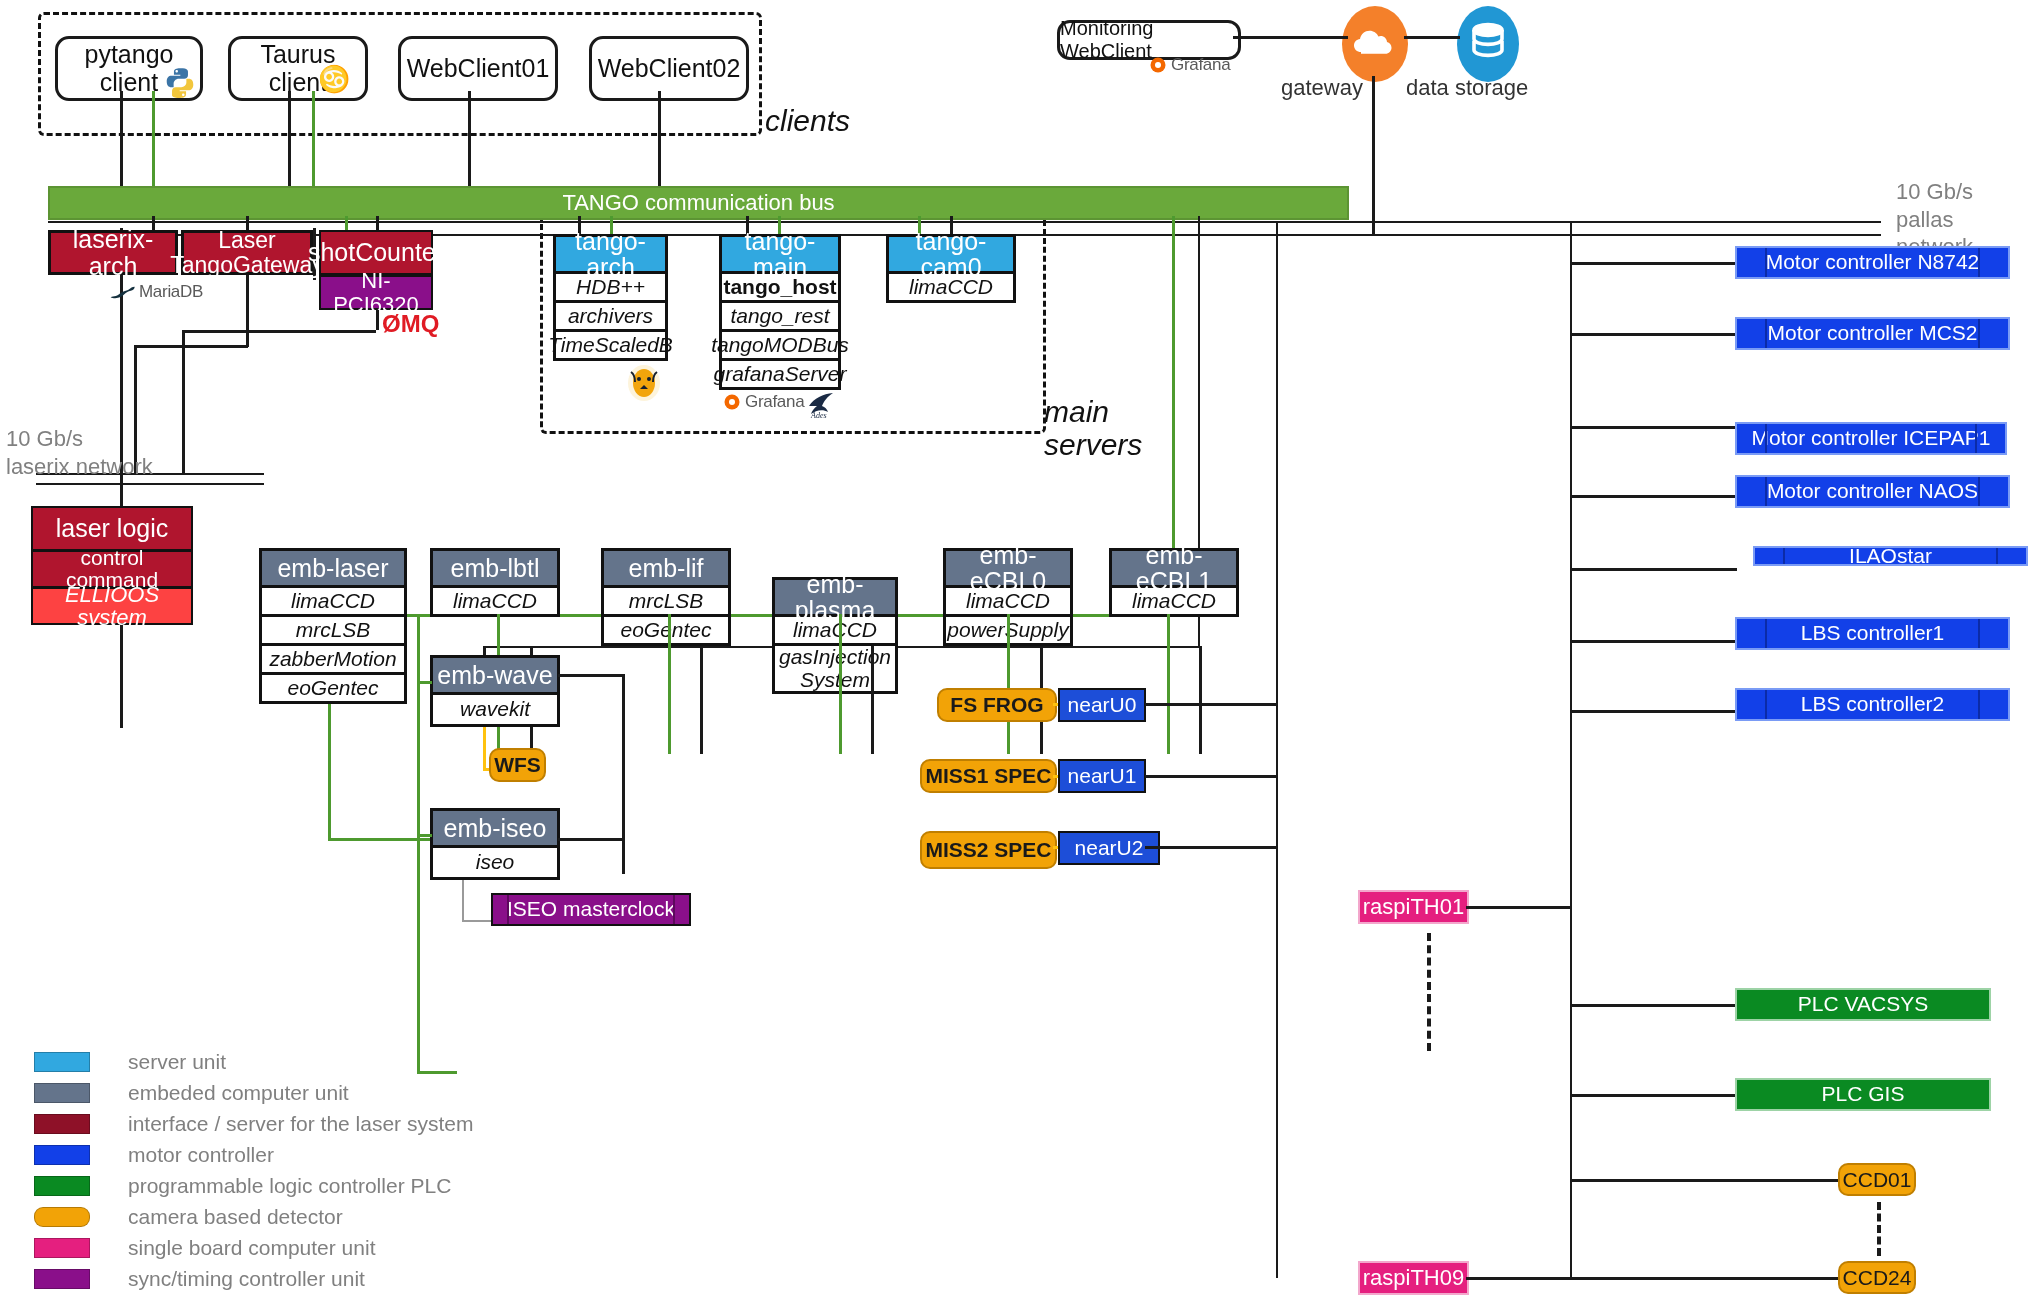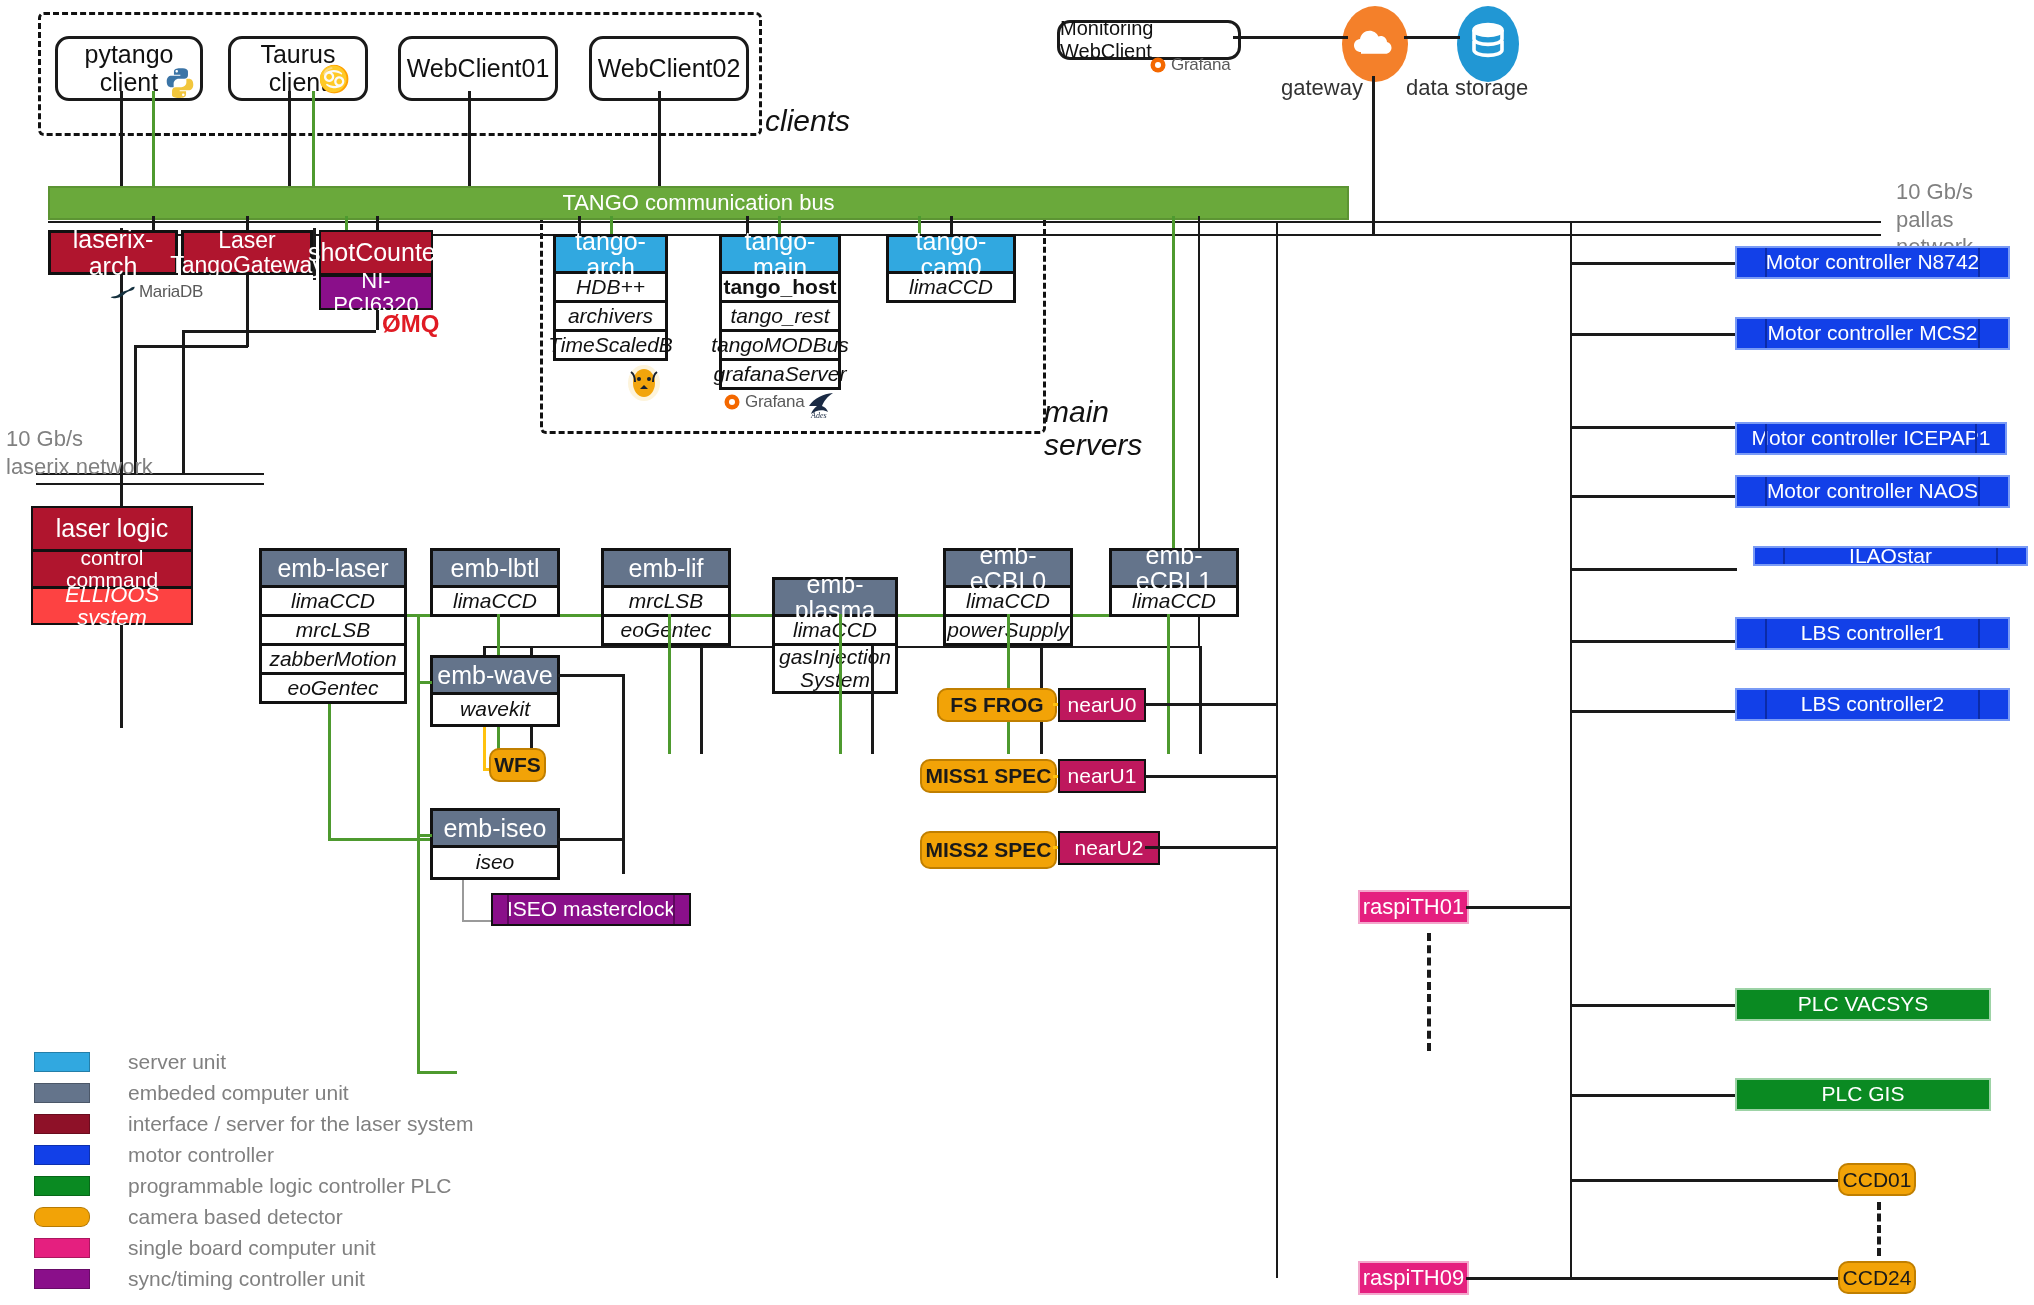--- a/index.html
+++ b/index.html
@@ -49,21 +49,21 @@
   .hd.embed{background:#64748b;}
   .hd.laser{background:#b0152e;}
 
   
   .sbox{position:absolute;display:flex;align-items:center;justify-content:center;text-align:center;
     box-sizing:border-box;color:#fff;line-height:1.05;}
   .sbox.motor{background:#1240e8;border:2px solid #7a9bf5;font-size:21px;}
   .sbox.plc{background:#0a8a22;border:2px solid #9dd3a6;font-size:21px;}
   .sbox.sbc{background:#e51f7f;border:2px solid #f3a7cc;font-size:22px;}
   .sbox.sync{background:#8a0f8a;border:2px solid #111;font-size:21px;}
-  .sbox.embed{background:#be185d;border:2px solid #111;font-size:21px;justify-content:center;}
+  .sbox.embed{background:#1d4ed8;border:2px solid #111;font-size:21px;justify-content:center;}
   .sbox.laserdark{background:#b0152e;border:2px solid #111;}
   .sbox.ellioos{background:#fd4242;border:2px solid #111;color:#fff;font-style:italic;font-size:22px;}
   .sbox.nipci{background:#8a0f8a;border:2px solid #111;font-size:22px;}
 
   
   .sepL,.sepR{position:absolute;top:0;bottom:0;width:2px;background:#0b2ba8;}
   .sync .sepL,.sync .sepR{background:#5c085c;}
 
   .detector{position:absolute;background:#f2a307;border:2px solid #c07f00;border-radius:10px;
     display:flex;align-items:center;justify-content:center;color:#1a1a1a;font-size:21px;

